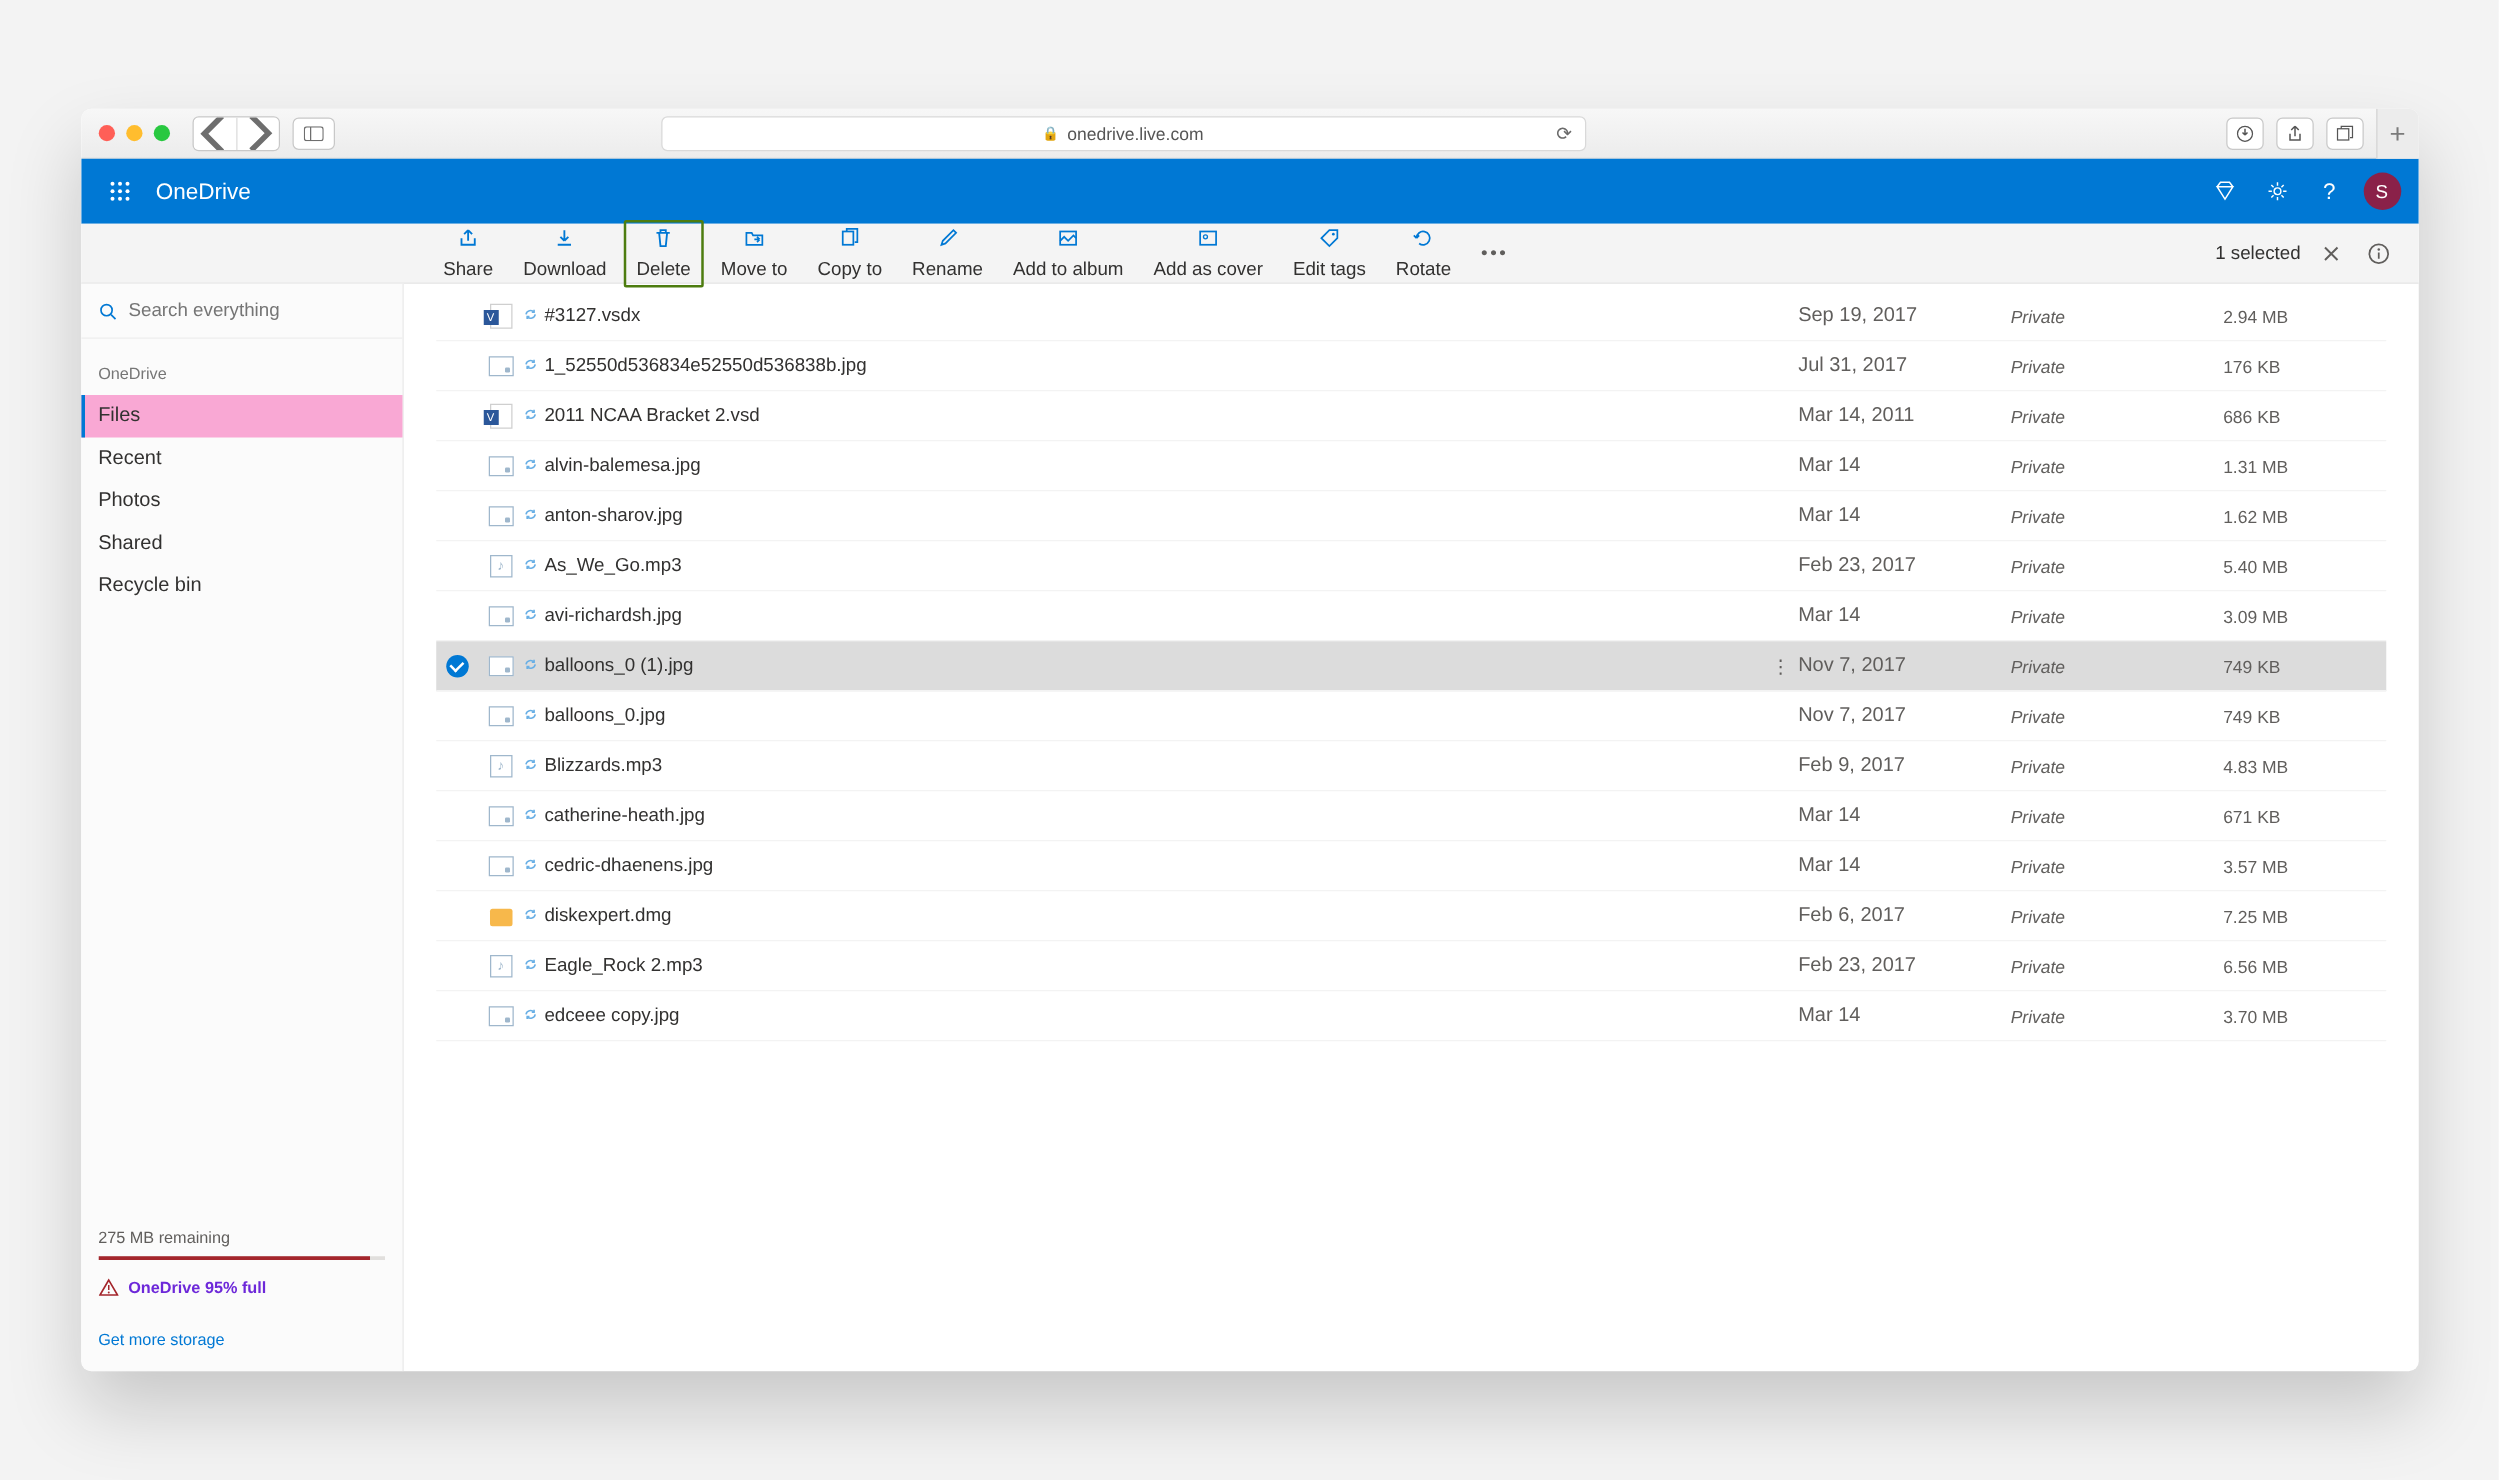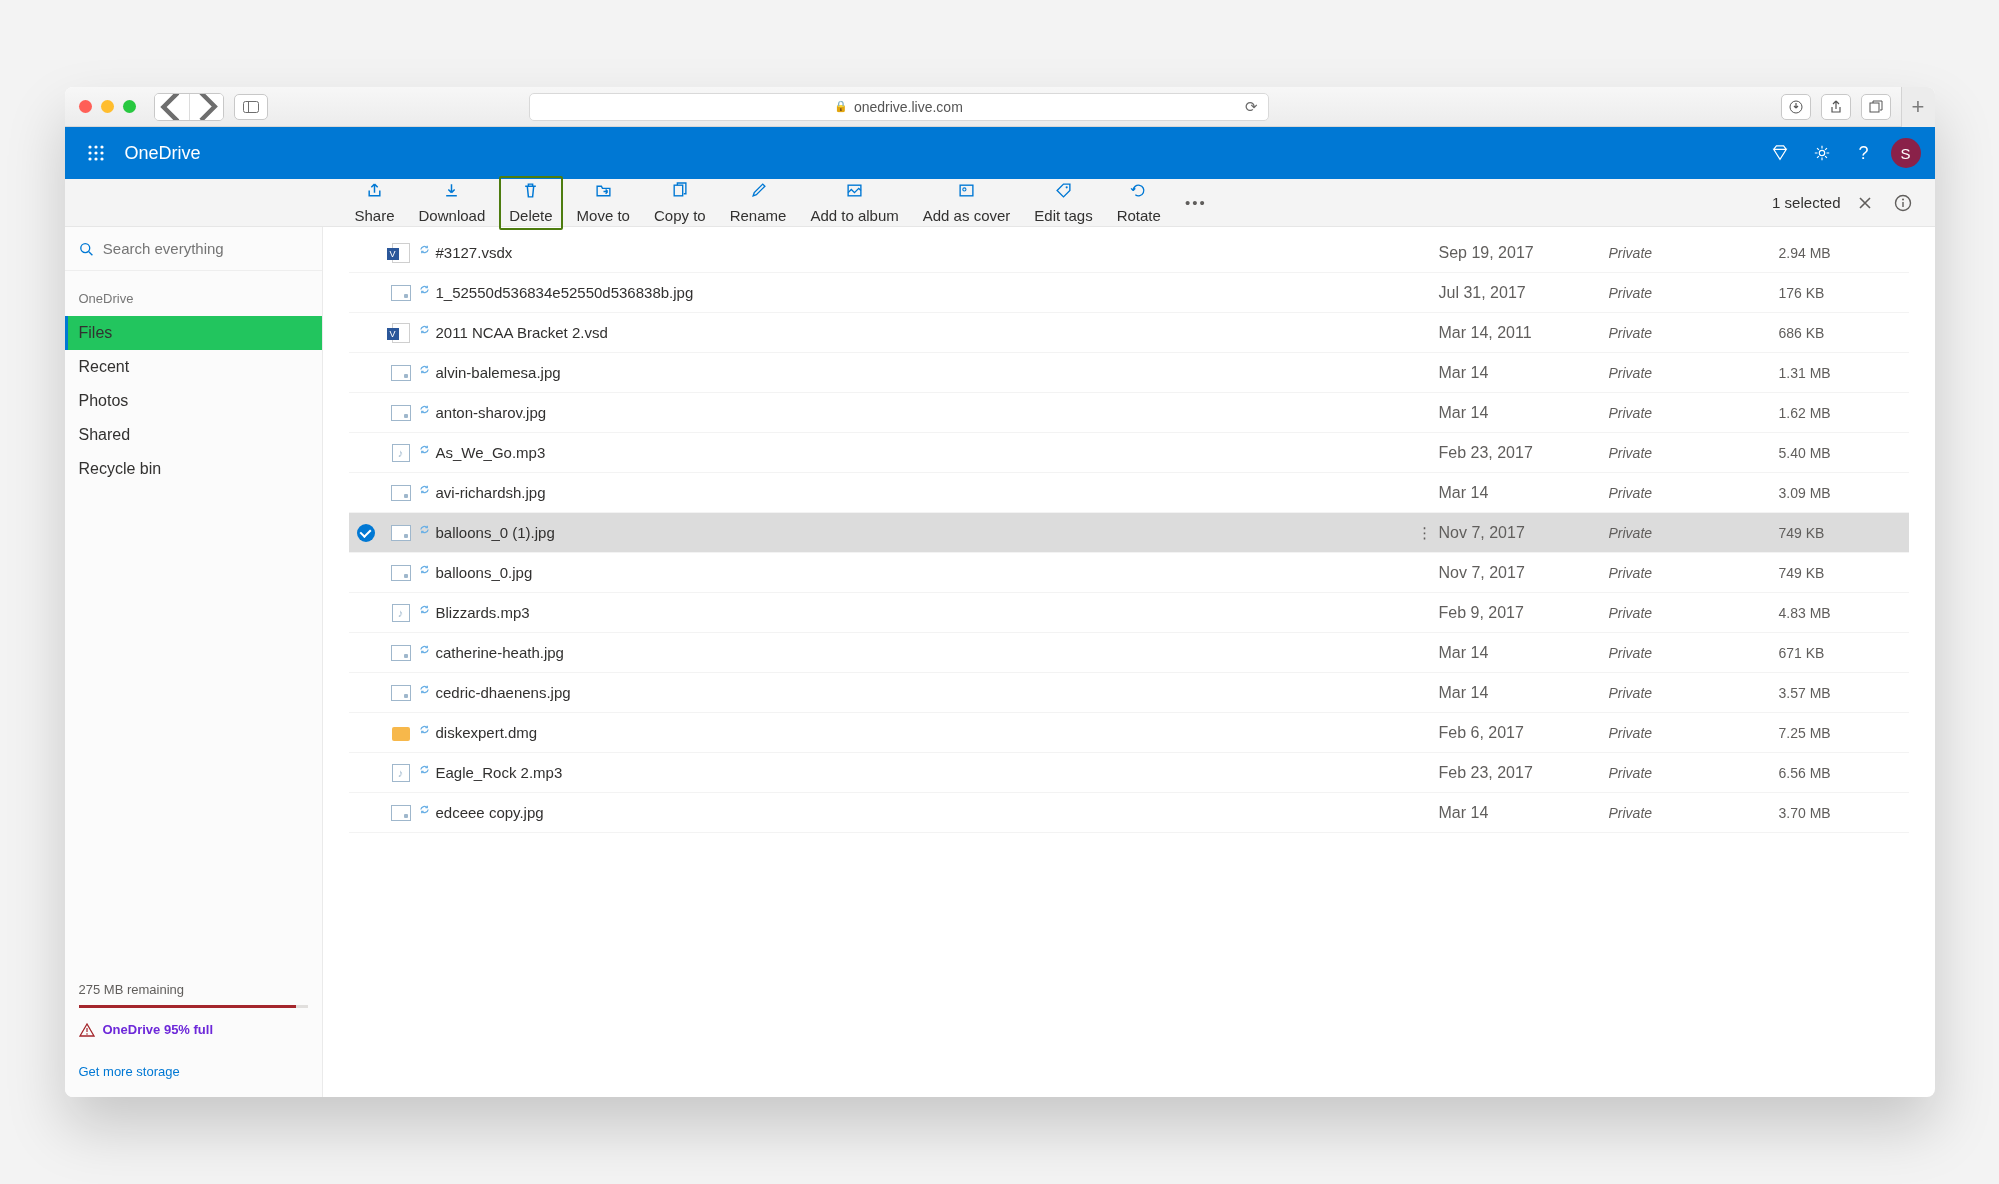--- a/index.html
+++ b/index.html
@@ -78,21 +78,21 @@
     position:relative; padding-bottom:120px;
   }
   .search{
     display:flex; align-items:center; gap:10px; padding:0 14px; height:44px; color:#767676; font-size:15px;
     border-bottom:1px solid #eee;
   }
   .search svg{ width:16px;height:16px; color:#0078d4;}
   .search input{ border:none; outline:none; background:transparent; font-size:15px; color:#333; width:100%;}
   .section-label{ font-size:13px; color:#767676; padding:20px 14px 10px;}
   .nav-item{ padding:8px 14px; font-size:16px; color:#323130; cursor:pointer;}
-  .nav-item.active{ background:#22c55e; border-left:3px solid #0078d4; padding-left:11px;}
+  .nav-item.active{ background:#f9a8d4; border-left:3px solid #0078d4; padding-left:11px;}
   .storage-block{ position:absolute; bottom:18px; left:14px; right:14px; font-size:13px; color:#605e5c;}
   .storage-block .bar{ height:3px; background:#e1dfdd; position:relative; margin:8px 0 14px;}
   .storage-block .bar::after{ content:""; position:absolute; left:0; top:0; height:100%; width:95%; background:#a4262c;}
   .storage-warn{ display:flex; align-items:flex-start; gap:8px; color:#6d28d9;font-weight:bold;}
   .storage-warn svg{ color:#a4262c; width:16px;height:16px;}
   .get-more{ color:#0078d4; margin-top:26px; display:inline-block; cursor:pointer;}
   
   .file-area{ flex:1; overflow:hidden; position:relative;}
   .file-list{ padding:6px 26px 26px 26px; }
   .row{
@@ -105,21 +105,21 @@
   .row .check .circle::after{ content:""; position:absolute; left:5px; top:3px; width:5px; height:8px; border:solid #fff; border-width:0 2px 2px 0; transform:rotate(45deg);}
   .row.sel .check .circle{display:block;}
   .row .icon{ width:36px; display:flex; justify-content:center;}
   .row .icon .thumb{ width:20px;height:16px; border:1px solid #9fb7cc; background:#fff; position:relative;}
   .row .icon .thumb::after{ content:""; position:absolute; right:2px; bottom:2px; width:4px;height:4px; background:#9fb7cc; border-radius:1px;}
   .row .icon .visio{ width:18px;height:20px; background:#fff;border:1px solid #cfcfcf;position:relative;}
   .row .icon .visio::before{ content:"V"; position:absolute; left:-6px; top:4px; width:12px;height:12px; background:#2b579a; color:#fff; font-size:9px; display:flex;align-items:center;justify-content:center;}
   .row .icon .audio{ width:18px;height:18px; border:1px solid #9fb7cc; display:flex;align-items:center;justify-content:center; color:#9fb7cc; font-size:11px;}
   .row .icon .pkg{ width:18px;height:14px; background:#f7b84b; border-radius:2px; position:relative; top:1px;}
   .row .sync{ width:14px; color:#69afe5; font-size:12px; margin-right:3px;}
-  .row .name{ flex:1; display:flex; align-items:flex-start;}
+  .row .name{ flex:1; display:flex; align-items:center;}
   .row .kebab{ width:28px; text-align:center; color:#605e5c; visibility:hidden; cursor:pointer;}
   .row.sel .kebab{ visibility:visible; }
   .row .col-date{ width:170px; color:#605e5c; font-size:16px;}
   .row .col-share{ width:170px; color:#605e5c; font-size:14px;font-style:italic;}
   .row .col-size{ width:130px; color:#605e5c; font-size:14px;}
 </style>
 </head>
 <body>
 
 <div class="window">

